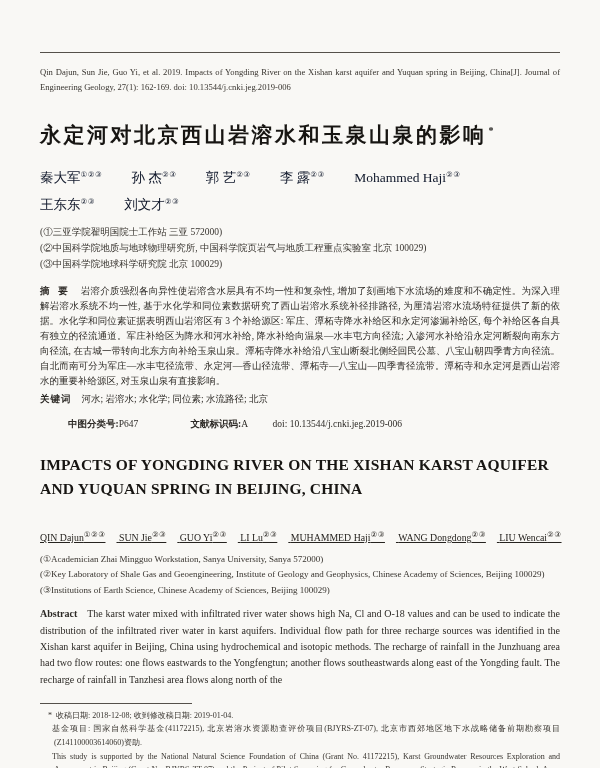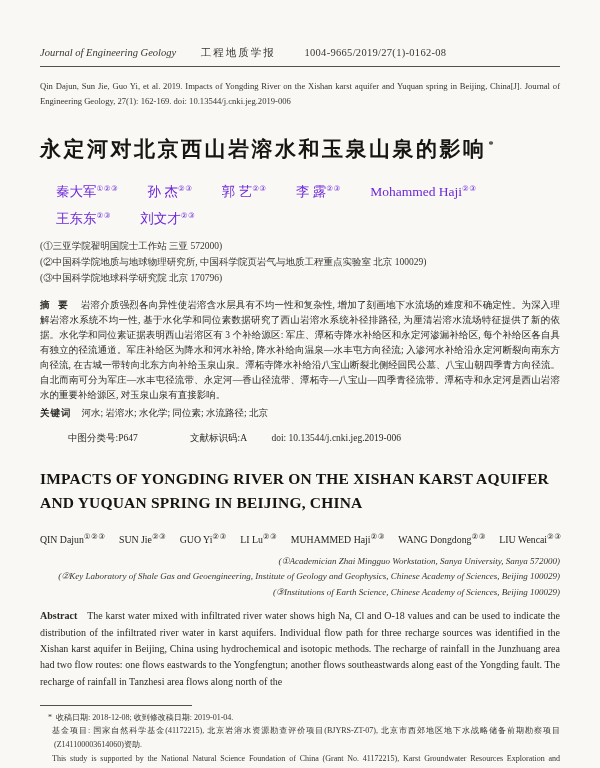--- a/index.html
+++ b/index.html
@@ -16,61 +16,56 @@
   .j-cn{margin-right:26px;letter-spacing:2px;}
   .j-code{letter-spacing:0.3px;}
   .header-rule{border-bottom:1px solid #55504a;margin-top:6px;}
 
   .citations{margin-top:12px;}
   .citation{margin:0 0 5px 0;font-size:8.6px;line-height:1.75;color:#38342f;text-align:justify;}
 
   .title-cn{margin:26px 0 0 0;font-size:21px;font-weight:bold;letter-spacing:2.5px;color:#171512;}
   .title-cn sup{font-size:10px;font-weight:bold;margin-left:2px;}
 
-  .authors-cn{margin-top:20px;font-size:13.5px;color:#6d28d9;margin-left:16px;}
+  .authors-cn{margin-top:20px;font-size:13.5px;color:#0f172a;}
   .author-row{margin-bottom:9px;}
   .author{margin-right:26px;white-space:nowrap;}
   .author sup,.author-en sup{font-size:7.5px;vertical-align:super;letter-spacing:0.5px;}
 
   .affil-cn{margin-top:10px;font-size:9.5px;line-height:1.7;color:#38342f;}
 
   .abstract-cn{margin:12px 0 0 0;font-size:9.5px;line-height:1.58;text-align:justify;color:#2c2925;}
   .label-cn{font-weight:bold;margin-right:10px;letter-spacing:3px;}
   .keywords{margin:3px 0 10px 0;font-size:9.5px;line-height:1.6;color:#2c2925;}
   .kw-label{font-weight:bold;margin-right:10px;letter-spacing:1px;}
   .classification{margin:3px 0 0 0;font-size:9.5px;color:#2c2925;}
-  .cls-label{font-weight:normal;padding-left:28px;}
+  .cls-label{font-weight:bold;padding-left:28px;}
   .cls-val{margin-right:22px;text-align:center;}
 
   .title-en{margin:22px 0 0 0;font-size:15.5px;font-weight:bold;line-height:1.55;letter-spacing:0.2px;color:#171512;}
 
-  .authors-en{margin-top:17px;font-size:9.8px;white-space:nowrap;color:#26231f;}
+  .authors-en{margin-top:29px;font-size:9.8px;white-space:nowrap;color:#26231f;text-decoration:underline;}
   .author-en{margin-right:11px;}
 
-  .affil-en{margin-top:9px;font-size:9px;line-height:1.72;font-style:italic;color:#38342f;text-align:right;}
+  .affil-en{margin-top:9px;font-size:9px;line-height:1.72;color:#38342f;}
 
   .abstract-en{margin:8px 0 15px 0;font-size:10px;line-height:1.63;text-align:justify;color:#2c2925;}
   .abs-en-label{font-weight:bold;font-style:normal;margin-right:10px;}
 
   .footnote-sep{width:152px;border-top:1px solid #55504a;margin-top:11px;}
   .footnotes{margin-top:5px;font-size:8px;line-height:1.7;color:#38342f;}
   .footnote{padding-left:14px;text-indent:-6px;text-align:justify;margin:0;}
   .fn-marker{margin-right:4px;}
   .fn-label{font-weight:normal;}
 </style>
 </head>
 <body>
 
 <div class="page">
 
-  <div class="journal-header">
-    <span class="j-en">Journal of Engineering Geology</span>
-    <span class="j-cn">工程地质学报</span>
-    <span class="j-code">1004-9665/2019/27(1)-0162-08</span>
-  </div>
   <div class="header-rule"></div>
 
   <div class="citations">
     <p class="citation">Qin Dajun, Sun Jie, Guo Yi, et al. 2019. Impacts of Yongding River on the Xishan karst aquifer and Yuquan spring in Beijing, China[J]. Journal of Engineering Geology, 27(1): 162-169. doi: 10.13544/j.cnki.jeg.2019-006</p>
   </div>
 
   <h1 class="title-cn"><span>永定河对北京西山岩溶水和玉泉山泉的影响</span><sup>*</sup></h1>
 
   <div class="authors-cn">
     <div class="author-row">
@@ -82,21 +77,21 @@
     </div>
     <div class="author-row">
       <span class="author"><span>王东东</span><sup>②③</sup></span>
       <span class="author"><span>刘文才</span><sup>②③</sup></span>
     </div>
   </div>
 
   <div class="affil-cn">
     <div>(①三亚学院翟明国院士工作站  三亚  572000)</div>
     <div>(②中国科学院地质与地球物理研究所, 中国科学院页岩气与地质工程重点实验室  北京  100029)</div>
-    <div>(③中国科学院地球科学研究院  北京  170796)</div>
+    <div>(③中国科学院地球科学研究院  北京  100029)</div>
   </div>
 
   <p class="abstract-cn"><span class="label-cn">摘 要</span><span>岩溶介质强烈各向异性使岩溶含水层具有不均一性和复杂性, 增加了刻画地下水流场的难度和不确定性。为深入理解岩溶水系统不均一性, 基于水化学和同位素数据研究了西山岩溶水系统补径排路径, 为厘清岩溶水流场特征提供了新的依据。水化学和同位素证据表明西山岩溶区有 3 个补给源区: 军庄、潭柘寺降水补给区和永定河渗漏补给区, 每个补给区各自具有独立的径流通道。军庄补给区为降水和河水补给, 降水补给向温泉—水丰屯方向径流; 入渗河水补给沿永定河断裂向南东方向径流, 在古城一带转向北东方向补给玉泉山泉。潭柘寺降水补给沿八宝山断裂北侧经回民公墓、八宝山朝四季青方向径流。自北而南可分为军庄—水丰屯径流带、永定河—香山径流带、潭柘寺—八宝山—四季青径流带。潭柘寺和永定河是西山岩溶水的重要补给源区, 对玉泉山泉有直接影响。</span></p>
 
   <p class="keywords"><span class="kw-label">关键词</span><span>河水; 岩溶水; 水化学; 同位素; 水流路径; 北京</span></p>
 
   <p class="classification">
     <span class="cls-label">中图分类号:</span><span class="cls-val">P647</span>
     <span class="cls-label">文献标识码:</span><span class="cls-val">A</span>
     <span>doi:</span> <span>10.13544/j.cnki.jeg.2019-006</span>

